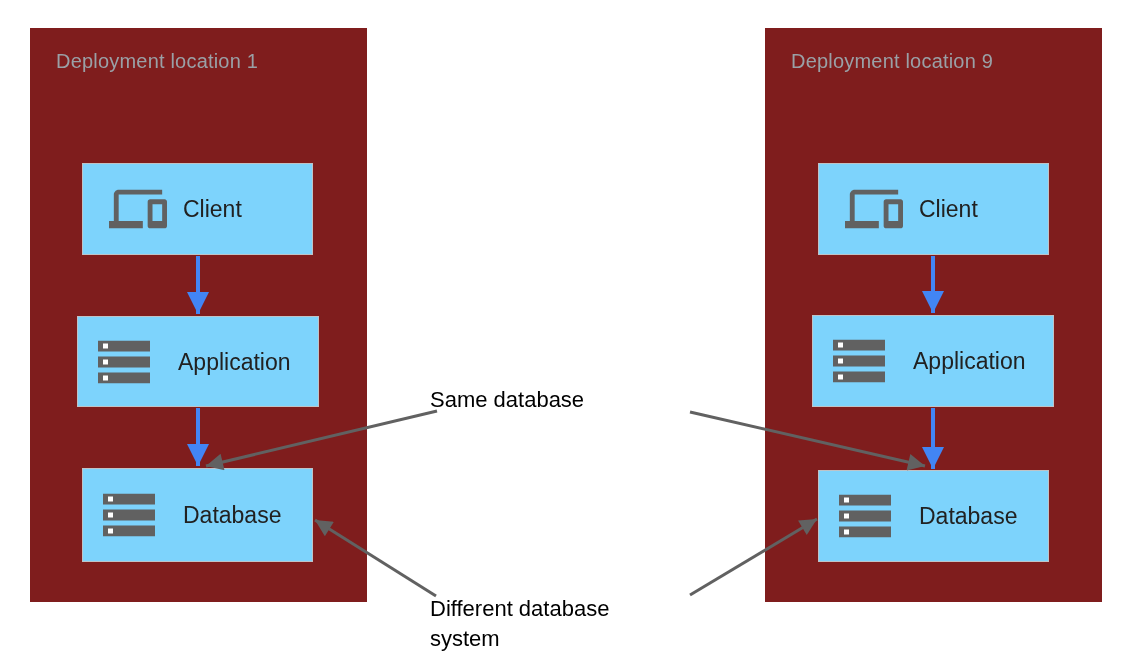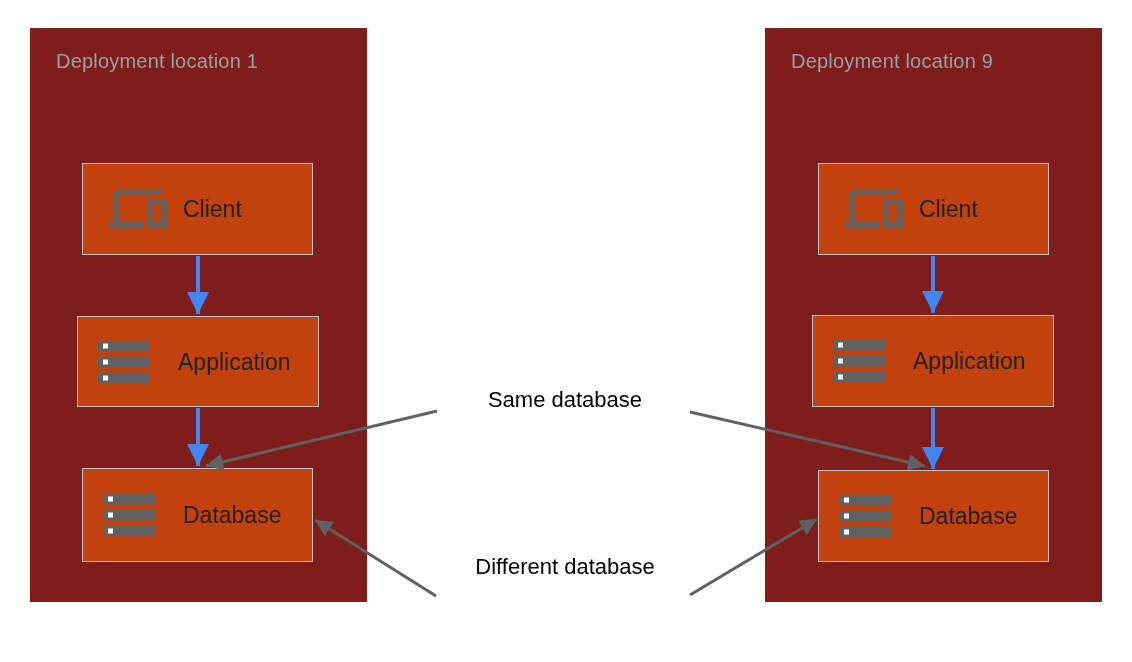--- a/index.html
+++ b/index.html
@@ -20,21 +20,21 @@
   .panel-title{
     position:absolute;
     left:26px;top:22px;
     font-size:20px;
     color:#9AA0A6;
     letter-spacing:0.2px;
     white-space:nowrap;
   }
   .node{
     position:absolute;
-    background:#c2410c;
+    background:#7dd3fc;
     border:1px solid #BFC3C7;
     box-sizing:border-box;
   }
   .node-icon{
     position:absolute;
     left:20px;top:50%;
     transform:translateY(-50%);
     line-height:0;
   }
   .node-label{
@@ -46,27 +46,27 @@
     white-space:nowrap;
   }
   .arrows{
     position:absolute;
     left:0;top:0;
     pointer-events:none;
   }
   .annotation{
     position:absolute;
     width:270px;
-    text-align:center;
+    text-align:left;
     font-size:22px;
     line-height:30px;
     color:#000000;
   }
   .ann-same{left:430px;top:385px;}
-  .ann-diff{left:430px;top:552px;}
+  .ann-diff{left:430px;top:594px;}
 </style>
 </head>
 <body>
 
 <div class="canvas">
 
   <section class="panel panel-left">
     <div class="panel-title">Deployment location 1</div>
   </section>
 
@@ -184,15 +184,16 @@
     <line x1="436" y1="596" x2="315" y2="520" stroke="#616161" stroke-width="3" marker-end="url(#grayHead)"></line>
     <line x1="690" y1="595" x2="817" y2="519" stroke="#616161" stroke-width="3" marker-end="url(#grayHead)"></line>
   </svg>
 
   <div class="annotation ann-same">
     <div>Same database</div>
   </div>
 
   <div class="annotation ann-diff">
     <div>Different database</div>
+    <div>system</div>
   </div>
 
 </div>
 
 </body></html>

